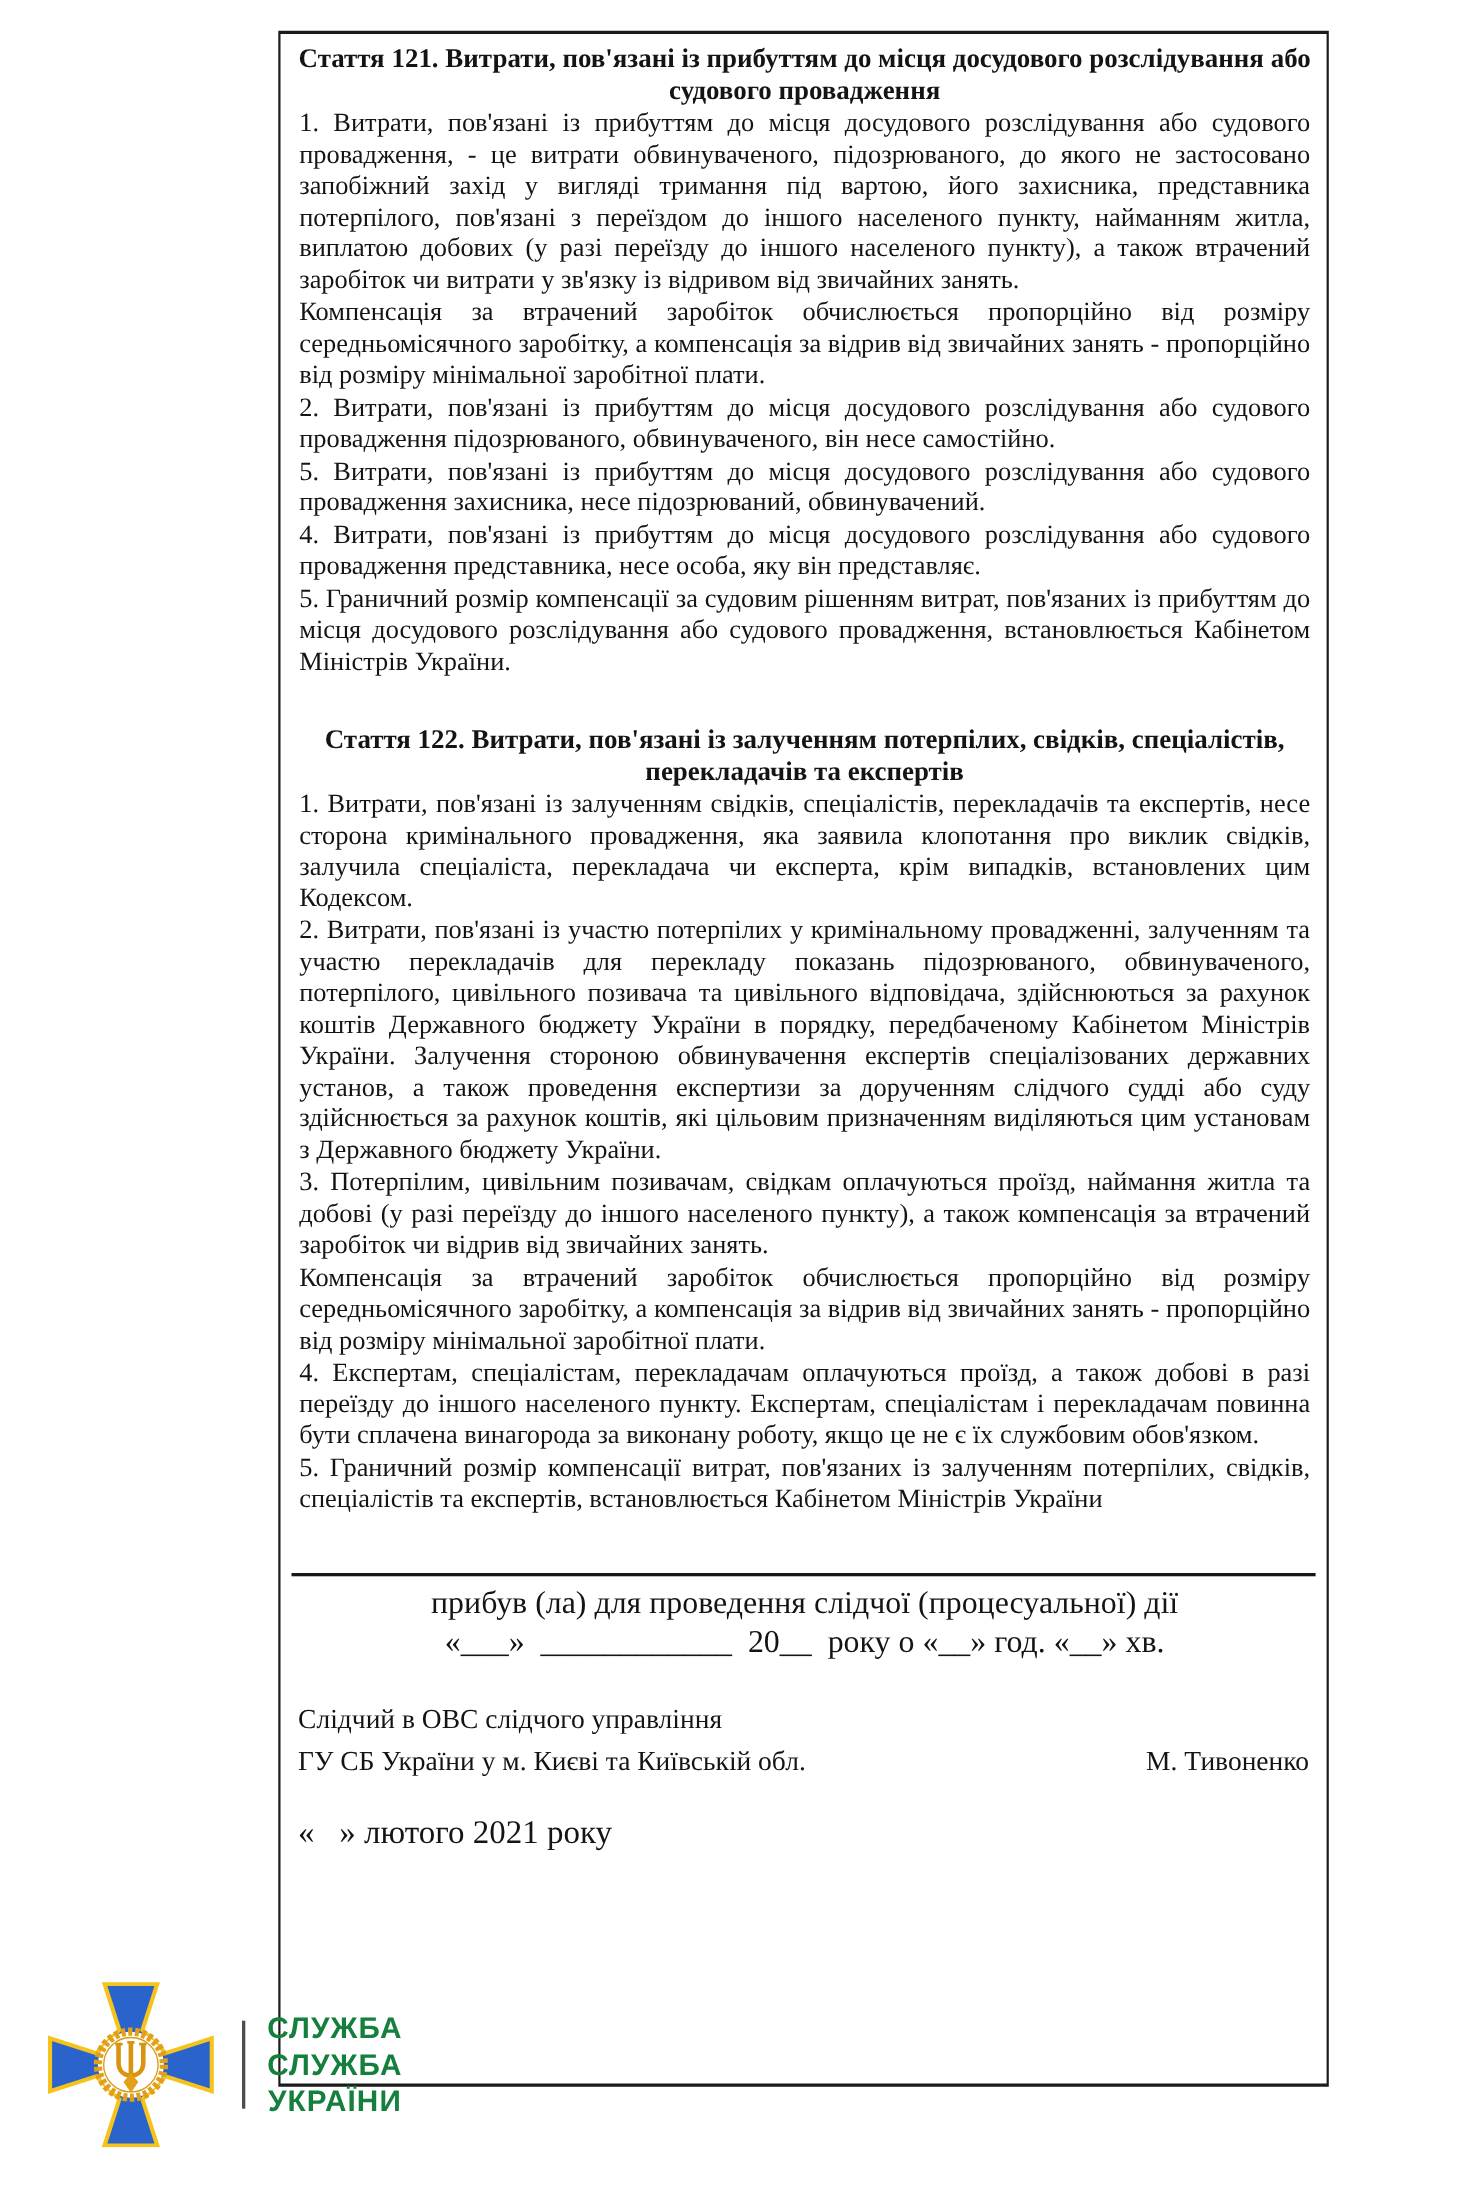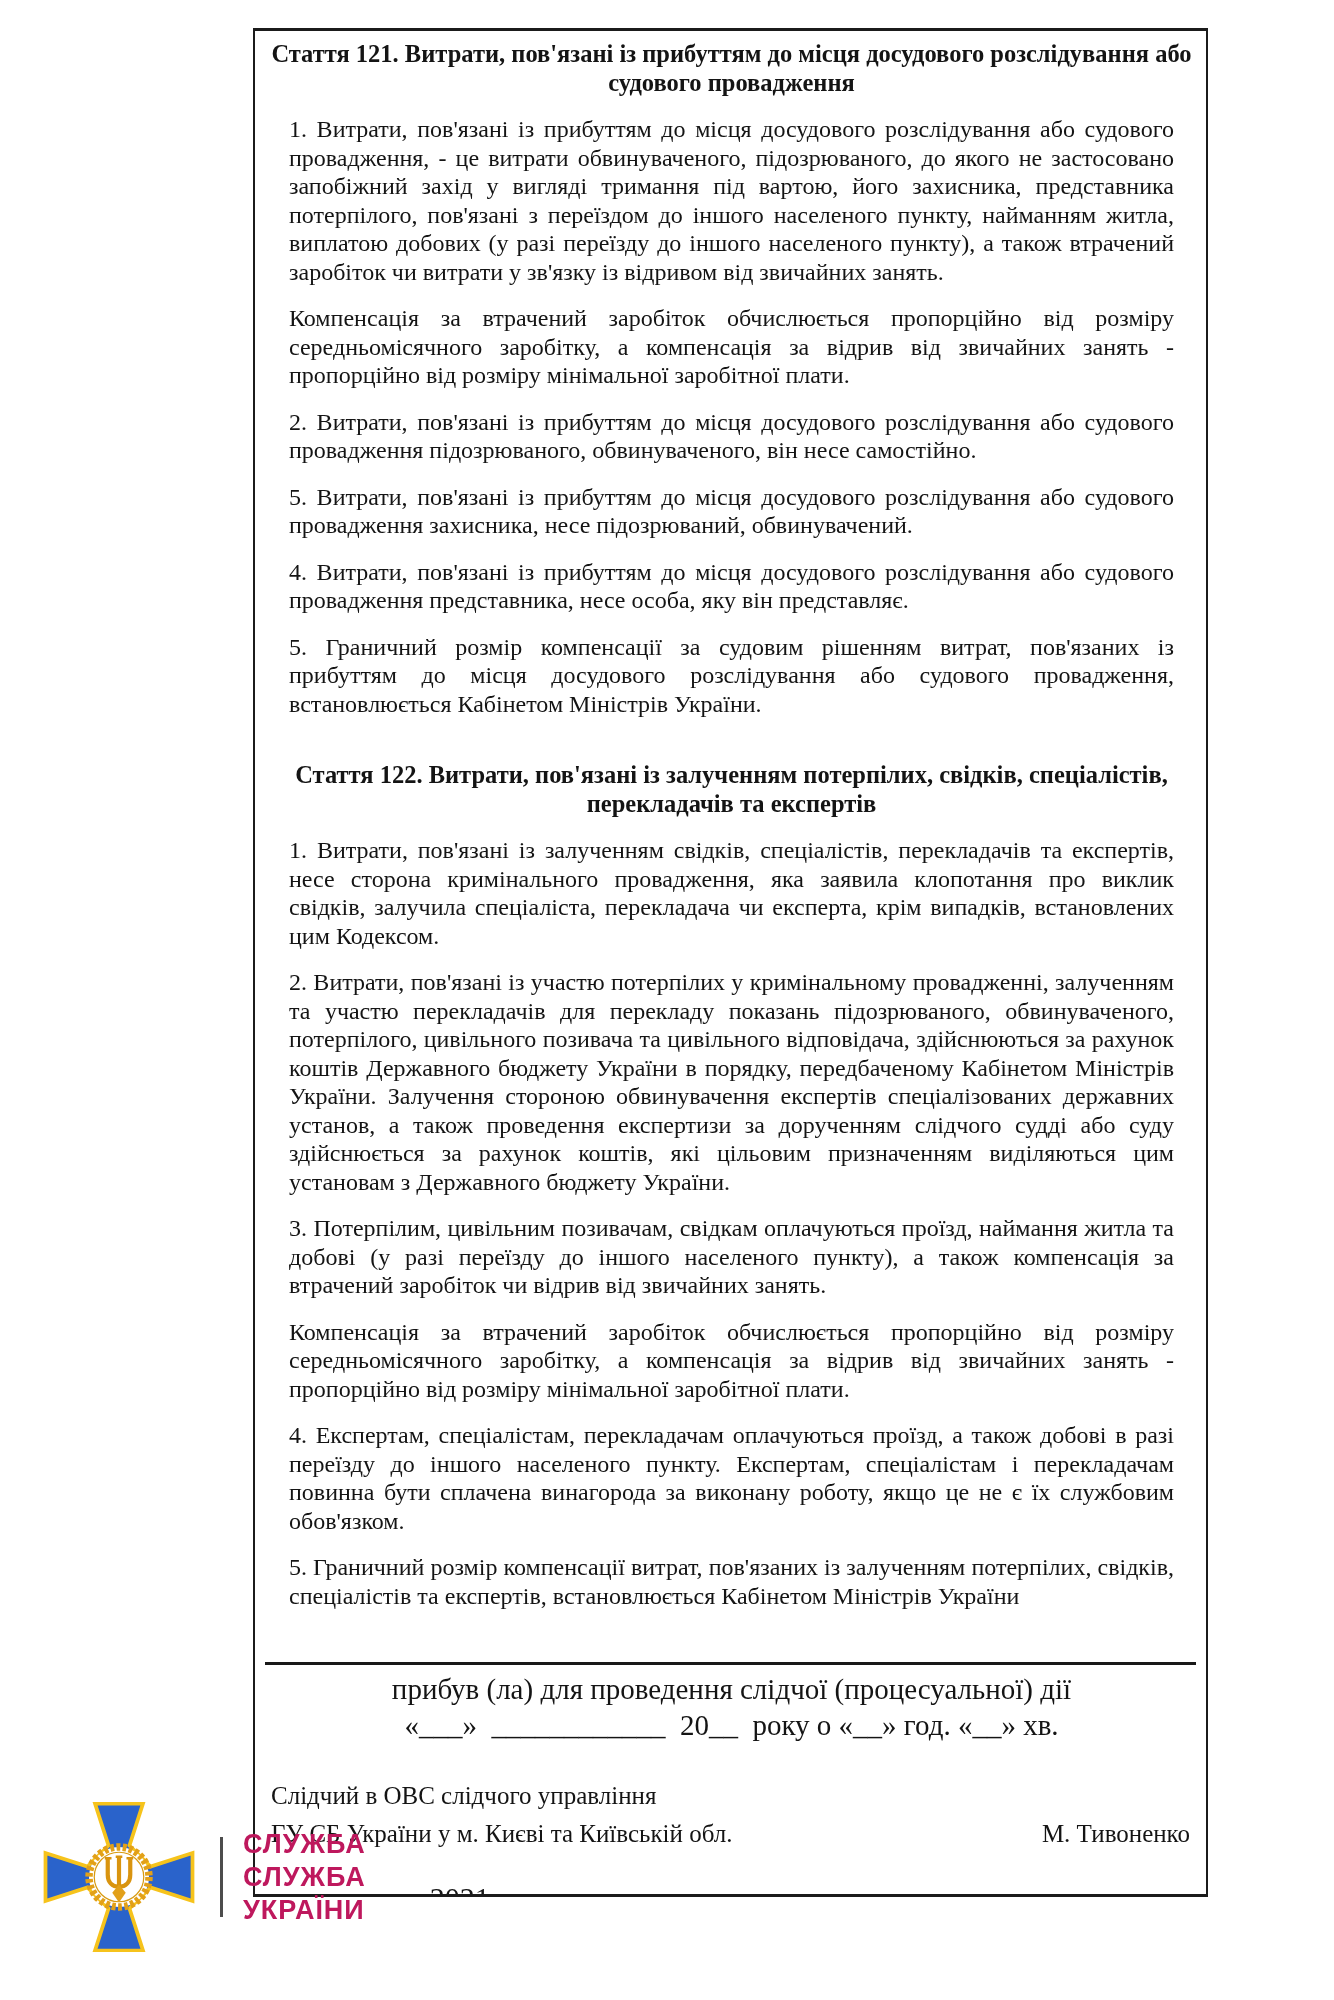--- a/index.html
+++ b/index.html
@@ -25,21 +25,21 @@
   }
   .art-title{
     font-weight:bold;
     text-align:center;
     font-size:24.5px;
     line-height:29px;
     margin:0;
   }
   .title-2{margin-top:42px;}
   .body-p{
-    margin:18px;
+    margin:1px;
     font-size:24px;
     line-height:28.5px;
     text-align:justify;
   }
   .sig-rule{
     height:3px;
     background:#181818;
     margin:52px -4px 0 -6px;
   }
   .arrival{
@@ -82,21 +82,22 @@
     margin-left:24px;
     margin-right:20px;
     flex:0 0 auto;
   }
   .logo-text{
     font-family:"Liberation Sans", sans-serif;
     font-weight:bold;
     font-size:27px;
     line-height:33px;
     letter-spacing:1px;
-    color:#be185d;
+    color:#15803d;
+    text-align:center;
   }
 </style>
 </head>
 <body>
 
 <div class="doc-box">
 
   <div class="art-title">Стаття 121. Витрати, пов'язані із прибуттям до місця досудового розслідування або судового провадження</div>
 
   <p class="body-p">1. Витрати, пов'язані із прибуттям до місця досудового розслідування або судового провадження, - це витрати обвинуваченого, підозрюваного, до якого не застосовано запобіжний захід у вигляді тримання під вартою, його захисника, представника потерпілого, пов'язані з переїздом до іншого населеного пункту, найманням житла, виплатою добових (у разі переїзду до іншого населеного пункту), а також втрачений заробіток чи витрати у зв'язку із відривом від звичайних занять.</p>

